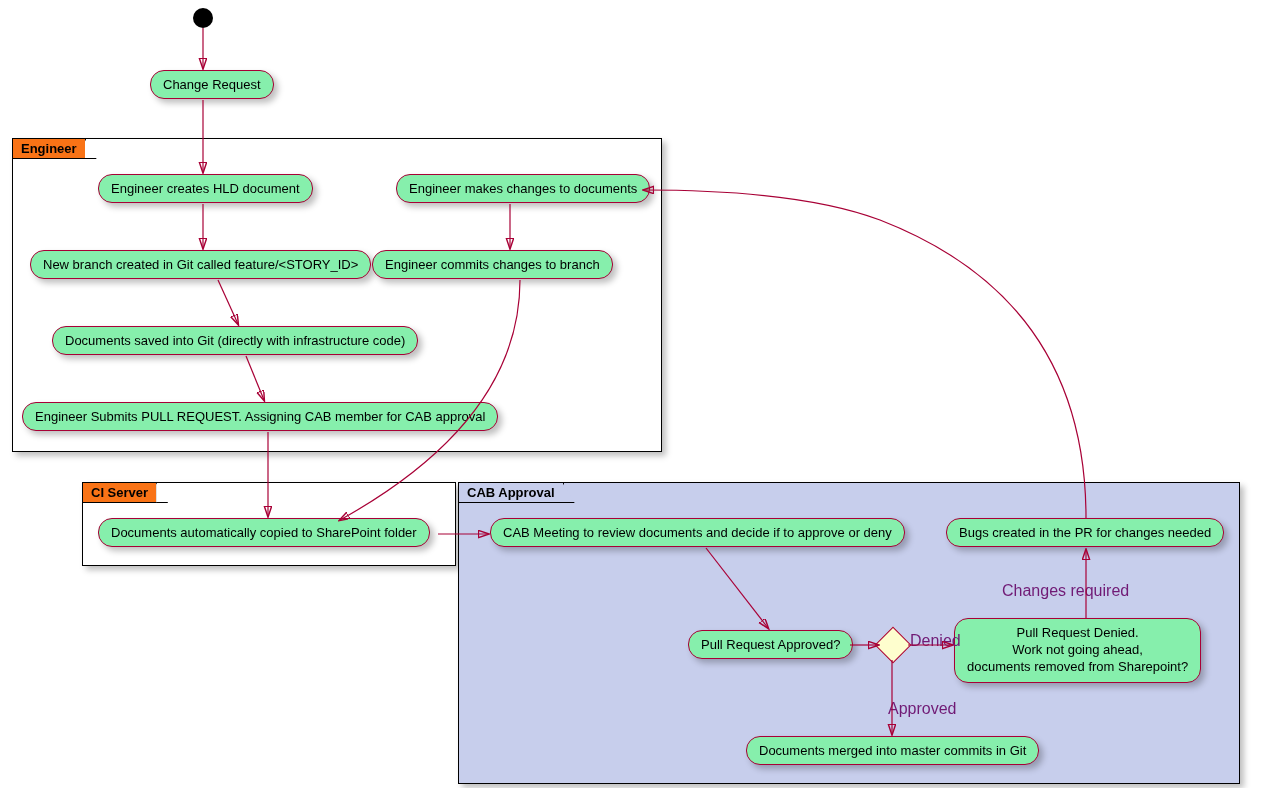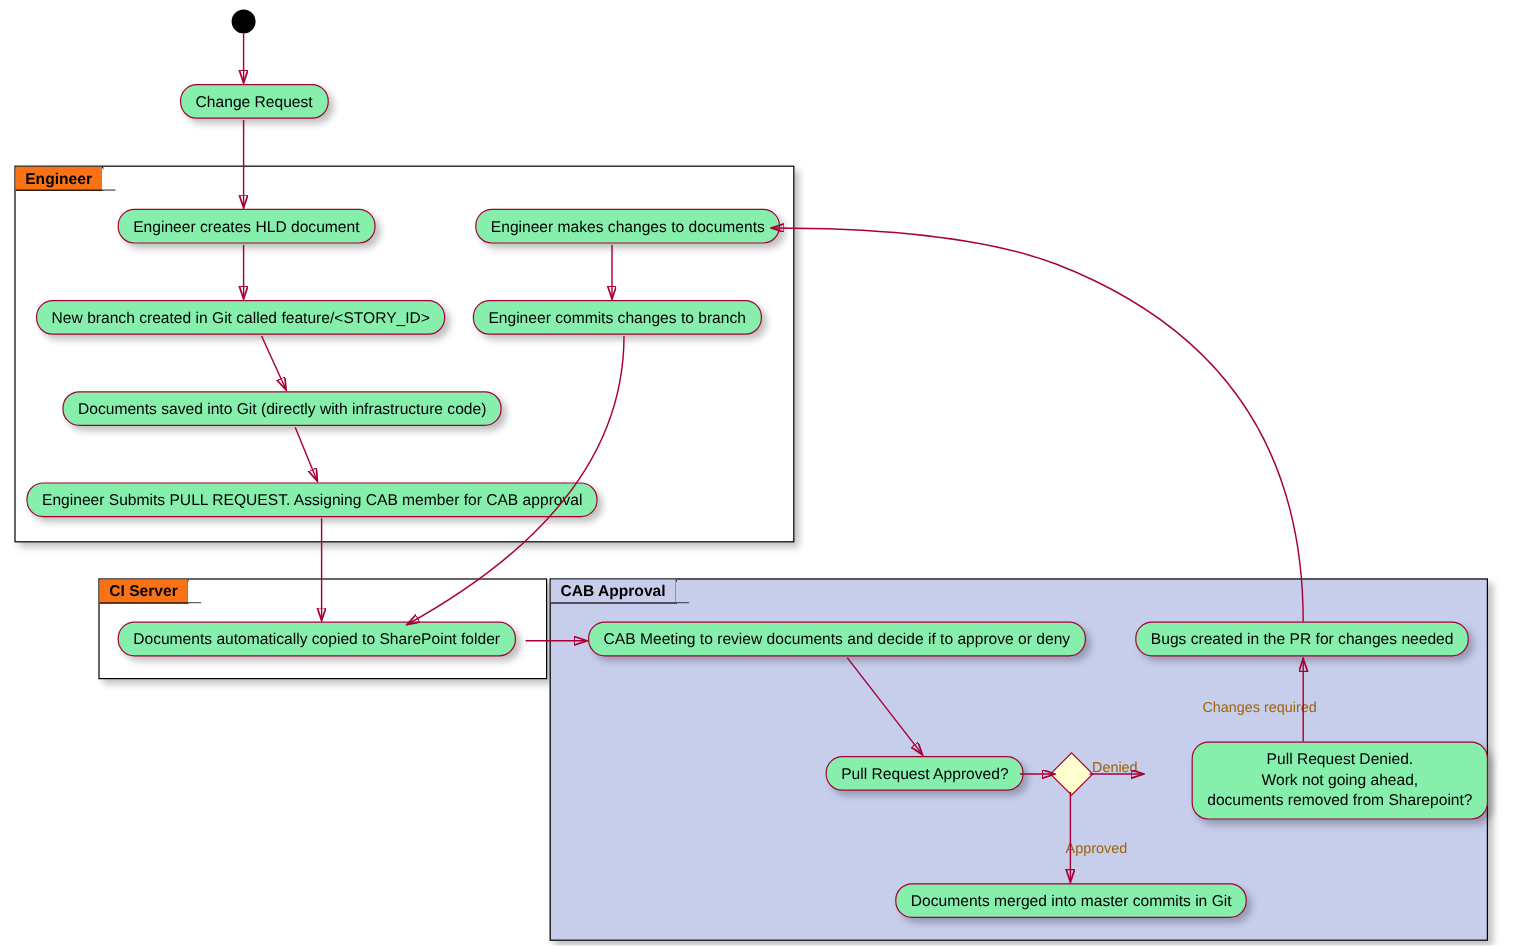--- a/index.html
+++ b/index.html
@@ -18,21 +18,20 @@
     border: 1.5px solid #A80036;
     border-radius: 14px;
     padding: 6px 12px;
     text-align: center;
     box-shadow: 4px 4px 6px rgba(0,0,0,0.25);
     box-sizing: border-box;
   }
   .node-multiline {
     white-space: pre-line;
     line-height: 1.3;
-    margin-left: 39px;
   }
   .start-circle {
     position: absolute;
     width: 20px;
     height: 20px;
     background: #000;
     border-radius: 50%;
   }
   .swimlane {
     position: absolute;
@@ -71,22 +70,22 @@
   .diamond {
     position: absolute;
     width: 24px;
     height: 24px;
     background: #FEFECE;
     border: 1.5px solid #A80036;
     transform: rotate(45deg);
   }
   .edge-label {
     position: absolute;
-    font-size: 12px;
-    color: #a16207;
+    font-size: 16px;
+    color: #701a75;
   }
   svg.arrows {
     position: absolute;
     top: 0;
     left: 0;
     width: 1261px;
     height: 788px;
     pointer-events: none;
   }
   svg.arrows path,
@@ -105,21 +104,21 @@
 
 <div class="swimlane" style="left:12px; top:138px; width:648px; height:312px;">
   <div class="swimlane-title">Engineer</div>
 </div>
 
 <div class="node" style="left:98px; top:174px;text-align:right;">Engineer creates HLD document</div>
 <div class="node" style="left:30px; top:250px;">New branch created in Git called feature/&lt;STORY_ID&gt;</div>
 <div class="node" style="left:52px; top:326px;">Documents saved into Git (directly with infrastructure code)</div>
 <div class="node" style="left:22px; top:402px;">Engineer Submits PULL REQUEST. Assigning CAB member for CAB approval</div>
 <div class="node" style="left:396px; top:174px;">Engineer makes changes to documents</div>
-<div class="node" style="left:394px; top:250px;">Engineer commits changes to branch</div>
+<div class="node" style="left:372px; top:250px;">Engineer commits changes to branch</div>
 
 <div class="swimlane" style="left:82px; top:482px; width:372px; height:82px;">
   <div class="swimlane-title">CI Server</div>
 </div>
 <div class="node" style="left:98px; top:518px;">Documents automatically copied to SharePoint folder</div>
 
 <div class="swimlane swimlane-cab" style="left:458px; top:482px; width:780px; height:300px;">
   <div class="swimlane-title">CAB Approval</div>
 </div>
 

